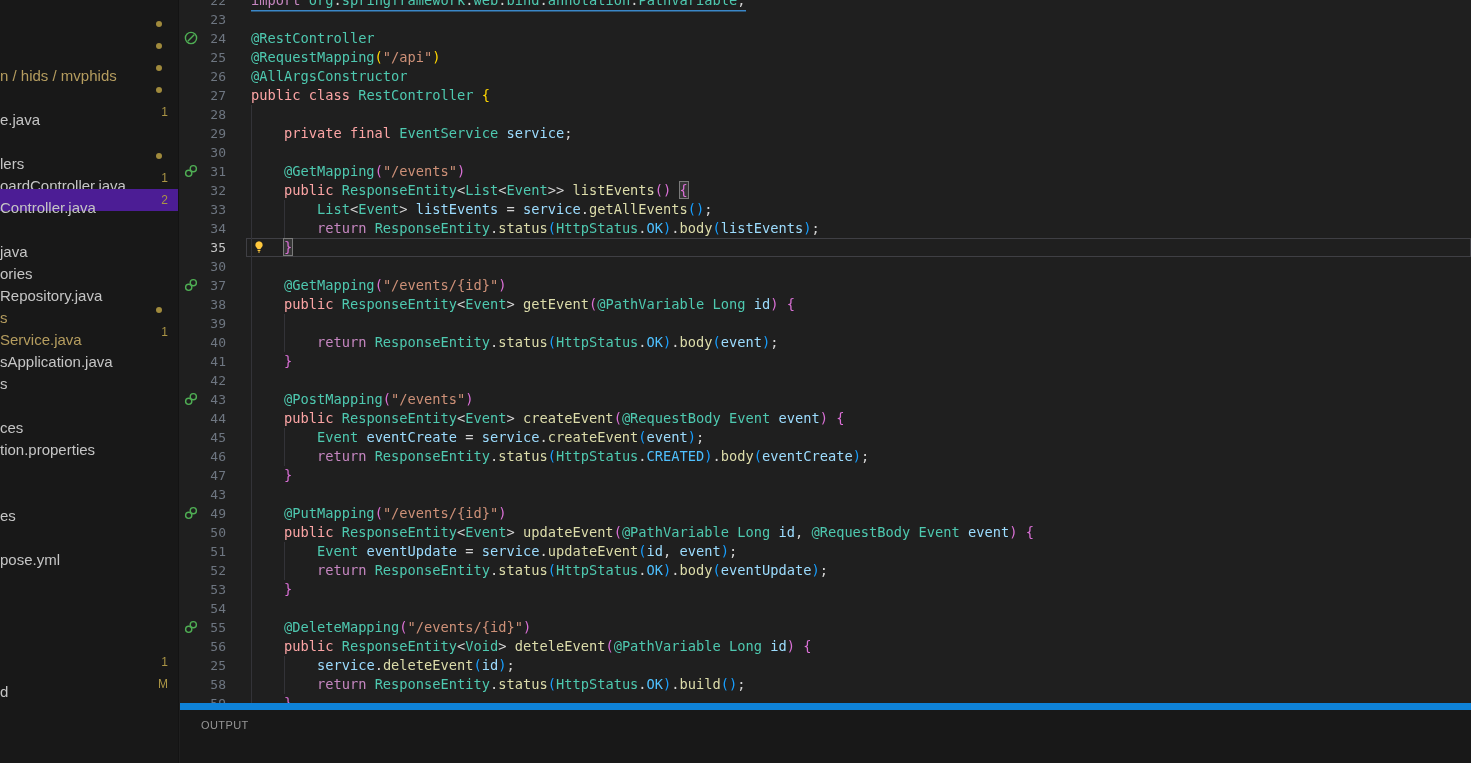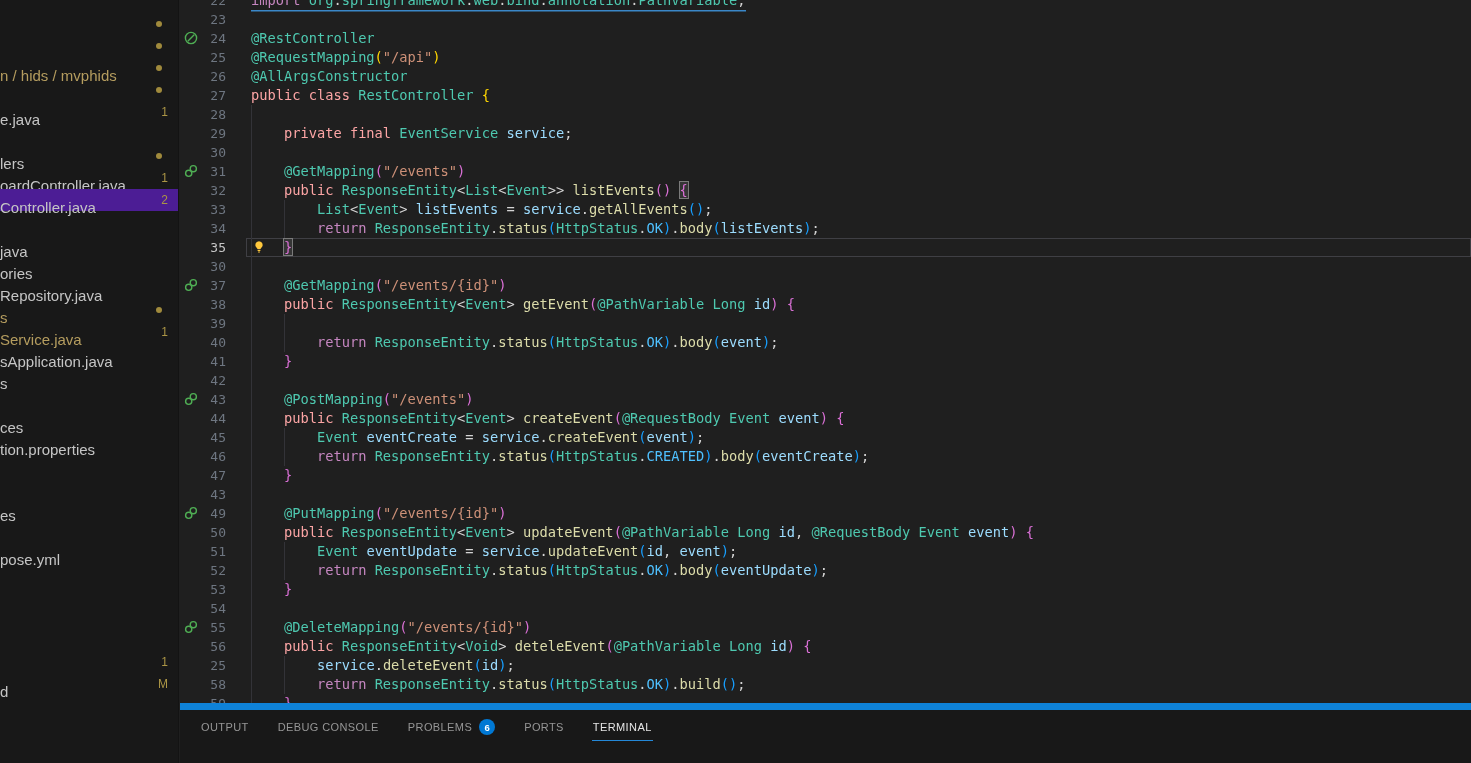--- a/index.html
+++ b/index.html
@@ -42,21 +42,21 @@
 
   .tk-kw{color:#fca5a5} .tk-ctrl{color:#c586c0} .tk-type{color:#4ec9b0}
   .tk-ann{color:#4ec9b0} .tk-meth{color:#dcdcaa} .tk-var{color:#9cdcfe}
   .tk-const{color:#4fc1ff} .tk-str{color:#ce9178} .tk-pun{color:#d4d4d4}
   .tk-b1{color:#ffd700} .tk-b2{color:#da70d6} .tk-b3{color:#179fff}
   .match { background:rgba(110,110,110,.28); outline:1px solid #7a7a7a; }
 
   
   .sash { position:absolute; left:0; right:0; top:703px; height:7px; background:#0e82d8; }
   .panel { position:absolute; left:0; right:0; top:710px; height:53px; background:#181818; }
-  .tabs { position:absolute; left:20px; top:0; height:31px; display:flex; gap:27px; }
+  .tabs { position:absolute; left:20px; top:0; height:31px; display:flex; gap:27px;flex-direction:column; }
   .tab { display:flex; align-items:center; gap:7px; padding:9px 1px 5px 1px;
          font-size:11px; letter-spacing:.4px; color:#969696; cursor:pointer;
          border-bottom:1.5px solid transparent; }
   .tab.active { color:#e4e4e4; border-bottom-color:#2488d8; }
   .tab-badge { width:16px; height:16px; border-radius:50%; background:#0078d4;
                color:#fff; font-size:9.5px; font-weight:bold; display:flex;
                align-items:center; justify-content:center; letter-spacing:0; }
   .term { position:absolute; left:6px; top:37px; height:19px; white-space:pre;
           font-family:"DejaVu Sans Mono","Liberation Mono",monospace; font-size:13px;
           line-height:17px; color:#cccccc; }

